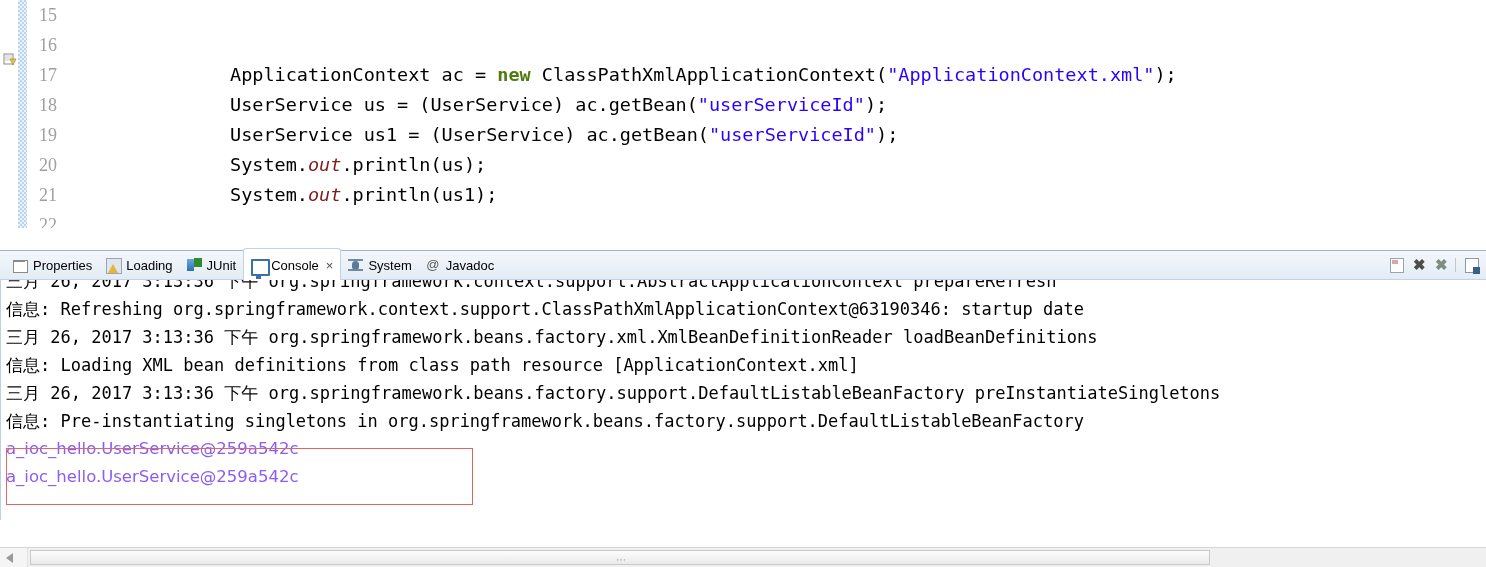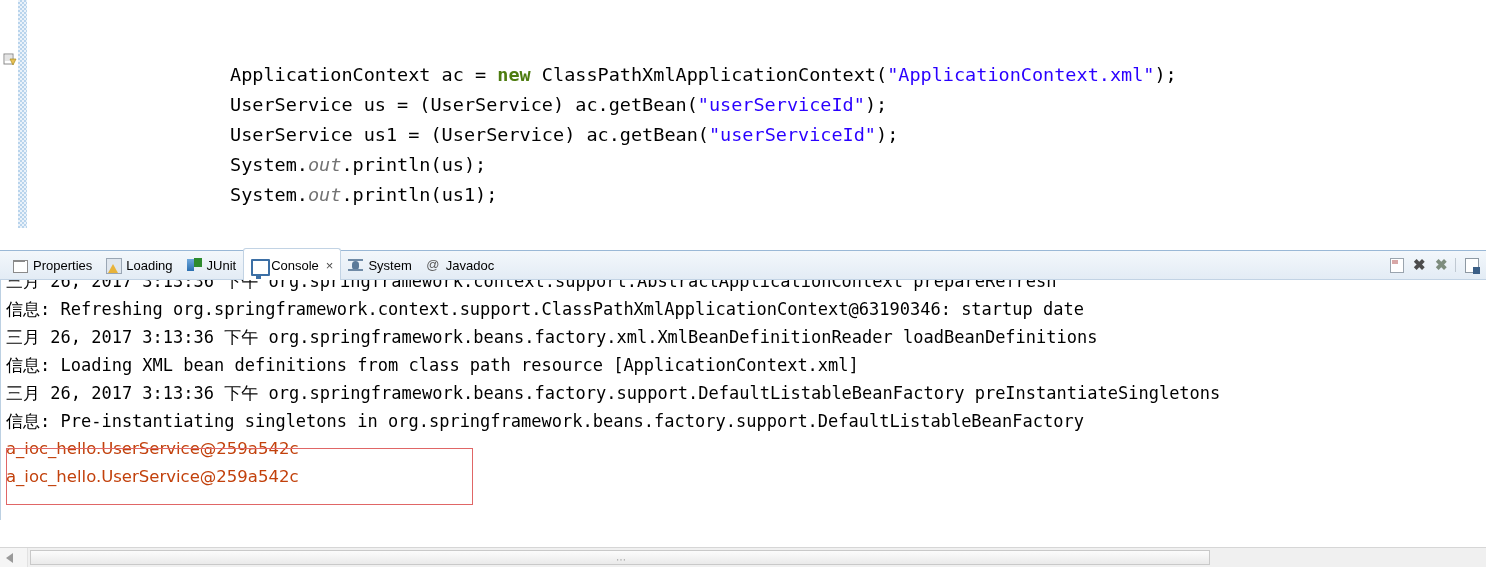--- a/index.html
+++ b/index.html
@@ -74,21 +74,21 @@
     overflow: hidden;
   }
   .code-line {
     height: 30px;
     line-height: 30px;
     color: #000000;
     padding-left: 170px;
   }
   .kw { color: #4d7c0f; font-weight: bold; }
   .str { color: #2a00ff; }
-  .fld { color: #737373; font-style: italic; }
+  .fld { color: #7f1d1d; font-style: italic; }
   .marker-icon {
     position: absolute;
     left: 3px; top: 52px;
     width: 14px; height: 14px;
   }
 
   
   .console-panel {
     position: absolute;
     left: 0; top: 250px;
@@ -321,21 +321,21 @@
     left: 6px;
     top: -13px;
     white-space: pre;
   }
   .cline {
     height: 28px;
     line-height: 28px;
     color: #000000;
   }
   .cline.out {
-    color: #c2410c;
+    color: #8b5cf6;
     font-family: "DejaVu Sans", sans-serif;
     font-size: 16.5px;
   }
   .selection-box {
     position: absolute;
     left: 6px;
     top: 168px;
     width: 467px;
     height: 57px;
     border: 1px solid #e06666;
@@ -401,20 +401,30 @@
   <div class="editor">
     <div class="editor-annotation-strip">
       <svg class="marker-icon" viewBox="0 0 14 14">
         <rect x="1" y="2" width="9" height="10" fill="#ffffff" stroke="#8a8a8a" stroke-width="1"></rect>
         <path d="M2 4h7M2 6h7M2 8h5" stroke="#c9c9c9" stroke-width="1"></path>
         <path d="M7 7 l6 0 l-3 6 z" fill="#e8c156" stroke="#a88b20" stroke-width="0.7"></path>
       </svg>
     </div>
     <div class="editor-overview-strip"></div>
 
+    <div class="gutter">
+      <div class="gutter-line">15</div>
+      <div class="gutter-line">16</div>
+      <div class="gutter-line">17</div>
+      <div class="gutter-line">18</div>
+      <div class="gutter-line">19</div>
+      <div class="gutter-line">20</div>
+      <div class="gutter-line">21</div>
+      <div class="gutter-line">22</div>
+    </div>
 
     <div class="code-area" id="code-area"><div class="code-line"></div><div class="code-line"></div><div class="code-line"><span>ApplicationContext ac = </span><span class="kw">new</span><span> ClassPathXmlApplicationContext(</span><span class="str">"ApplicationContext.xml"</span><span>);</span></div><div class="code-line"><span>UserService us = (UserService) ac.getBean(</span><span class="str">"userServiceId"</span><span>);</span></div><div class="code-line"><span>UserService us1 = (UserService) ac.getBean(</span><span class="str">"userServiceId"</span><span>);</span></div><div class="code-line"><span>System.</span><span class="fld">out</span><span>.println(us);</span></div><div class="code-line"><span>System.</span><span class="fld">out</span><span>.println(us1);</span></div><div class="code-line"></div></div>
 
   </div>
 
   <div class="console-panel">
 
     <div class="tabbar">
       <div class="tabs" id="tabs-container">
           <div class="tab">

